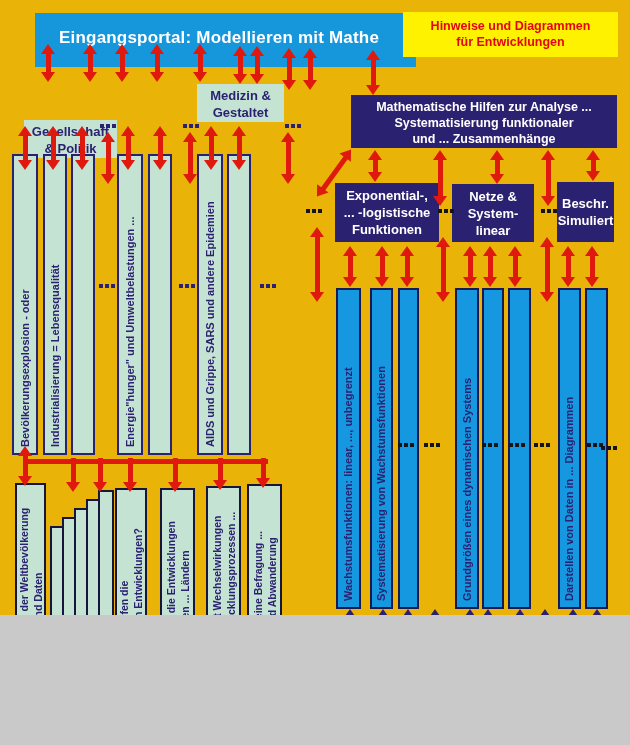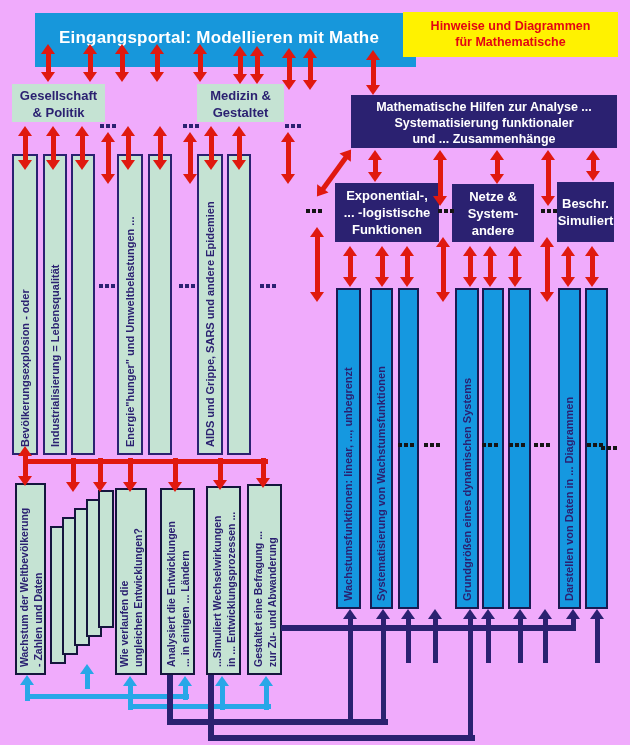--- a/index.html
+++ b/index.html
@@ -1,16 +1,16 @@
 <!DOCTYPE html>
 <html><head>
 <meta charset="utf-8">
 <style>
   html,body{margin:0;padding:0;background:#c9c9c9;}
-  .stage{position:relative;width:630px;height:745px;background:#f0abfc;overflow:hidden;
+  .stage{position:relative;width:630px;height:615px;background:#eab308;overflow:hidden;
          font-family:"Liberation Sans",sans-serif;}
   .abs{position:absolute;box-sizing:border-box;}
 
   
   .banner{left:35px;top:13px;width:381px;height:54px;background:#1797db;color:#fff;
           font-size:17px;font-weight:bold;padding:15px 0 0 24px;letter-spacing:.2px;}
   .hint{left:403px;top:12px;width:215px;height:45px;background:#fff200;color:#e30613;
         font-size:12.5px;font-weight:bold;text-align:center;padding-top:6px;line-height:16px;}
   .cat{background:#c5e3d3;color:#2b2171;font-size:13px;font-weight:bold;text-align:center;
        padding-top:3px;line-height:17px;top:84px;height:38px;}
@@ -55,24 +55,24 @@
 </head>
 <body>
 
 <div class="stage">
 
   <div class="abs banner">
     <span>Eingangsportal: Modellieren mit Mathe</span>
   </div>
   <div class="abs hint">
     <div>Hinweise und Diagrammen</div>
-    <div>für Mathematische</div>
-  </div>
-
-  <div class="abs cat" style="left:12px;width:93px;">
+    <div>für Entwicklungen</div>
+  </div>
+
+  <div class="abs cat" style="left:24px;width:93px;margin-top:36px;">
     <div>Gesellschaft</div>
     <div>&amp; Politik</div>
   </div>
   <div class="abs cat" style="left:197px;width:87px;">
     <div>Medizin &amp;</div>
     <div>Gestaltet</div>
   </div>
 
   <div class="abs mathbox">
     <div>Mathematische Hilfen zur Analyse ...</div>
@@ -81,21 +81,21 @@
   </div>
 
   <div class="abs mbox" style="left:335px;top:183px;width:104px;height:59px;">
     <div>Exponential-,</div>
     <div>... -logistische</div>
     <div>Funktionen</div>
   </div>
   <div class="abs mbox" style="left:452px;top:184px;width:82px;height:58px;">
     <div>Netze &amp;</div>
     <div>System-</div>
-    <div>andere</div>
+    <div>linear</div>
   </div>
   <div class="abs mbox" style="left:557px;top:182px;width:57px;height:60px;">
     <div>Beschr.</div>
     <div>Simuliert</div>
   </div>
 
   <div class="abs gbar" style="left:12px;width:26px;">
     <div class="rot" style="width:297px;height:22px;transform:translateY(297px) rotate(-90deg);">
       <span>Bevölkerungsexplosion - oder</span>
     </div>

